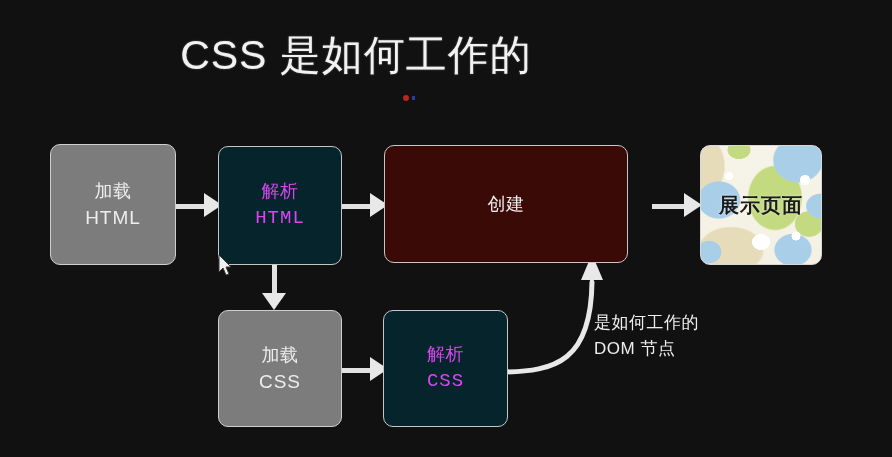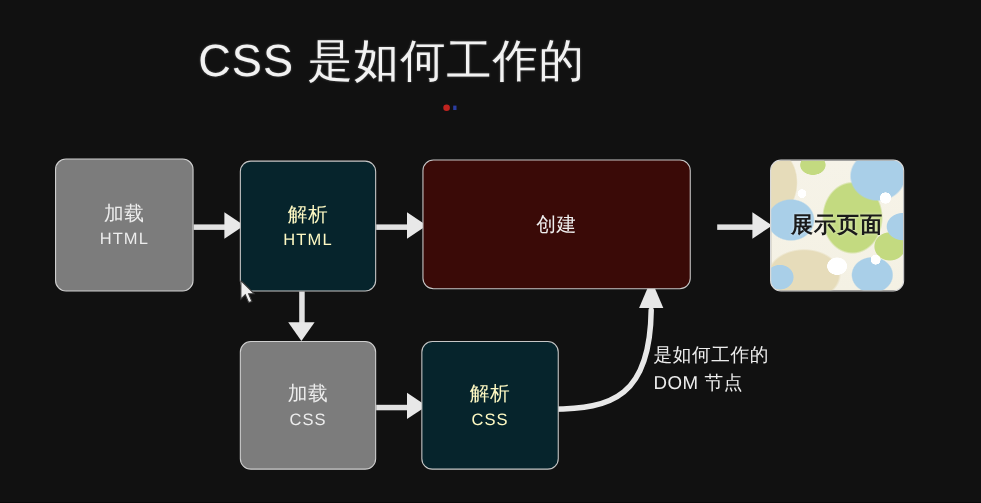--- a/index.html
+++ b/index.html
@@ -59,24 +59,24 @@
     align-items: center;
     justify-content: center;
     text-align: center;
     color: #ededed;
     font-size: 18px;
     line-height: 1.45;
     overflow: hidden;
   }
   .node .ln { display: block; white-space: nowrap; }
   .node .ln-cn { font-size: 18px; letter-spacing: 0.5px; }
-  .node .ln-en { font-size: 15px; letter-spacing: 1px; text-align: center; }
+  .node .ln-en { font-size: 19px; letter-spacing: 1px; text-align: center; }
 
   .node-gray { background: #7c7c7c; border-color: #cfcfcf; }
-  .node-teal { background: #06242c; border-color: #c6c6c6; color: #fef9c3; }
+  .node-teal { background: #06242c; border-color: #c6c6c6; color: #d946ef; font-family: Liberation Mono, monospace; }
   .node-maroon { background: #3a0a07; border-color: #c6c6c6; }
   .node-map {
     border-color: #d8d8d8;
     color: #1a1a1a;
     background:
       radial-gradient(ellipse 16px 14px at 60px 96px, #ffffff 0 55%, rgba(255,255,255,0) 58%),
       radial-gradient(ellipse 9px 9px at 104px 34px, #ffffff 0 55%, rgba(255,255,255,0) 58%),
       radial-gradient(ellipse 8px 8px at 95px 90px, #ffffff 0 55%, rgba(255,255,255,0) 58%),
       radial-gradient(ellipse 7px 7px at 28px 30px, #ffffff 0 55%, rgba(255,255,255,0) 58%),
       radial-gradient(ellipse 40px 36px at 97px 14px, #a9cfe8 0 60%, rgba(169,207,232,0) 64%),

